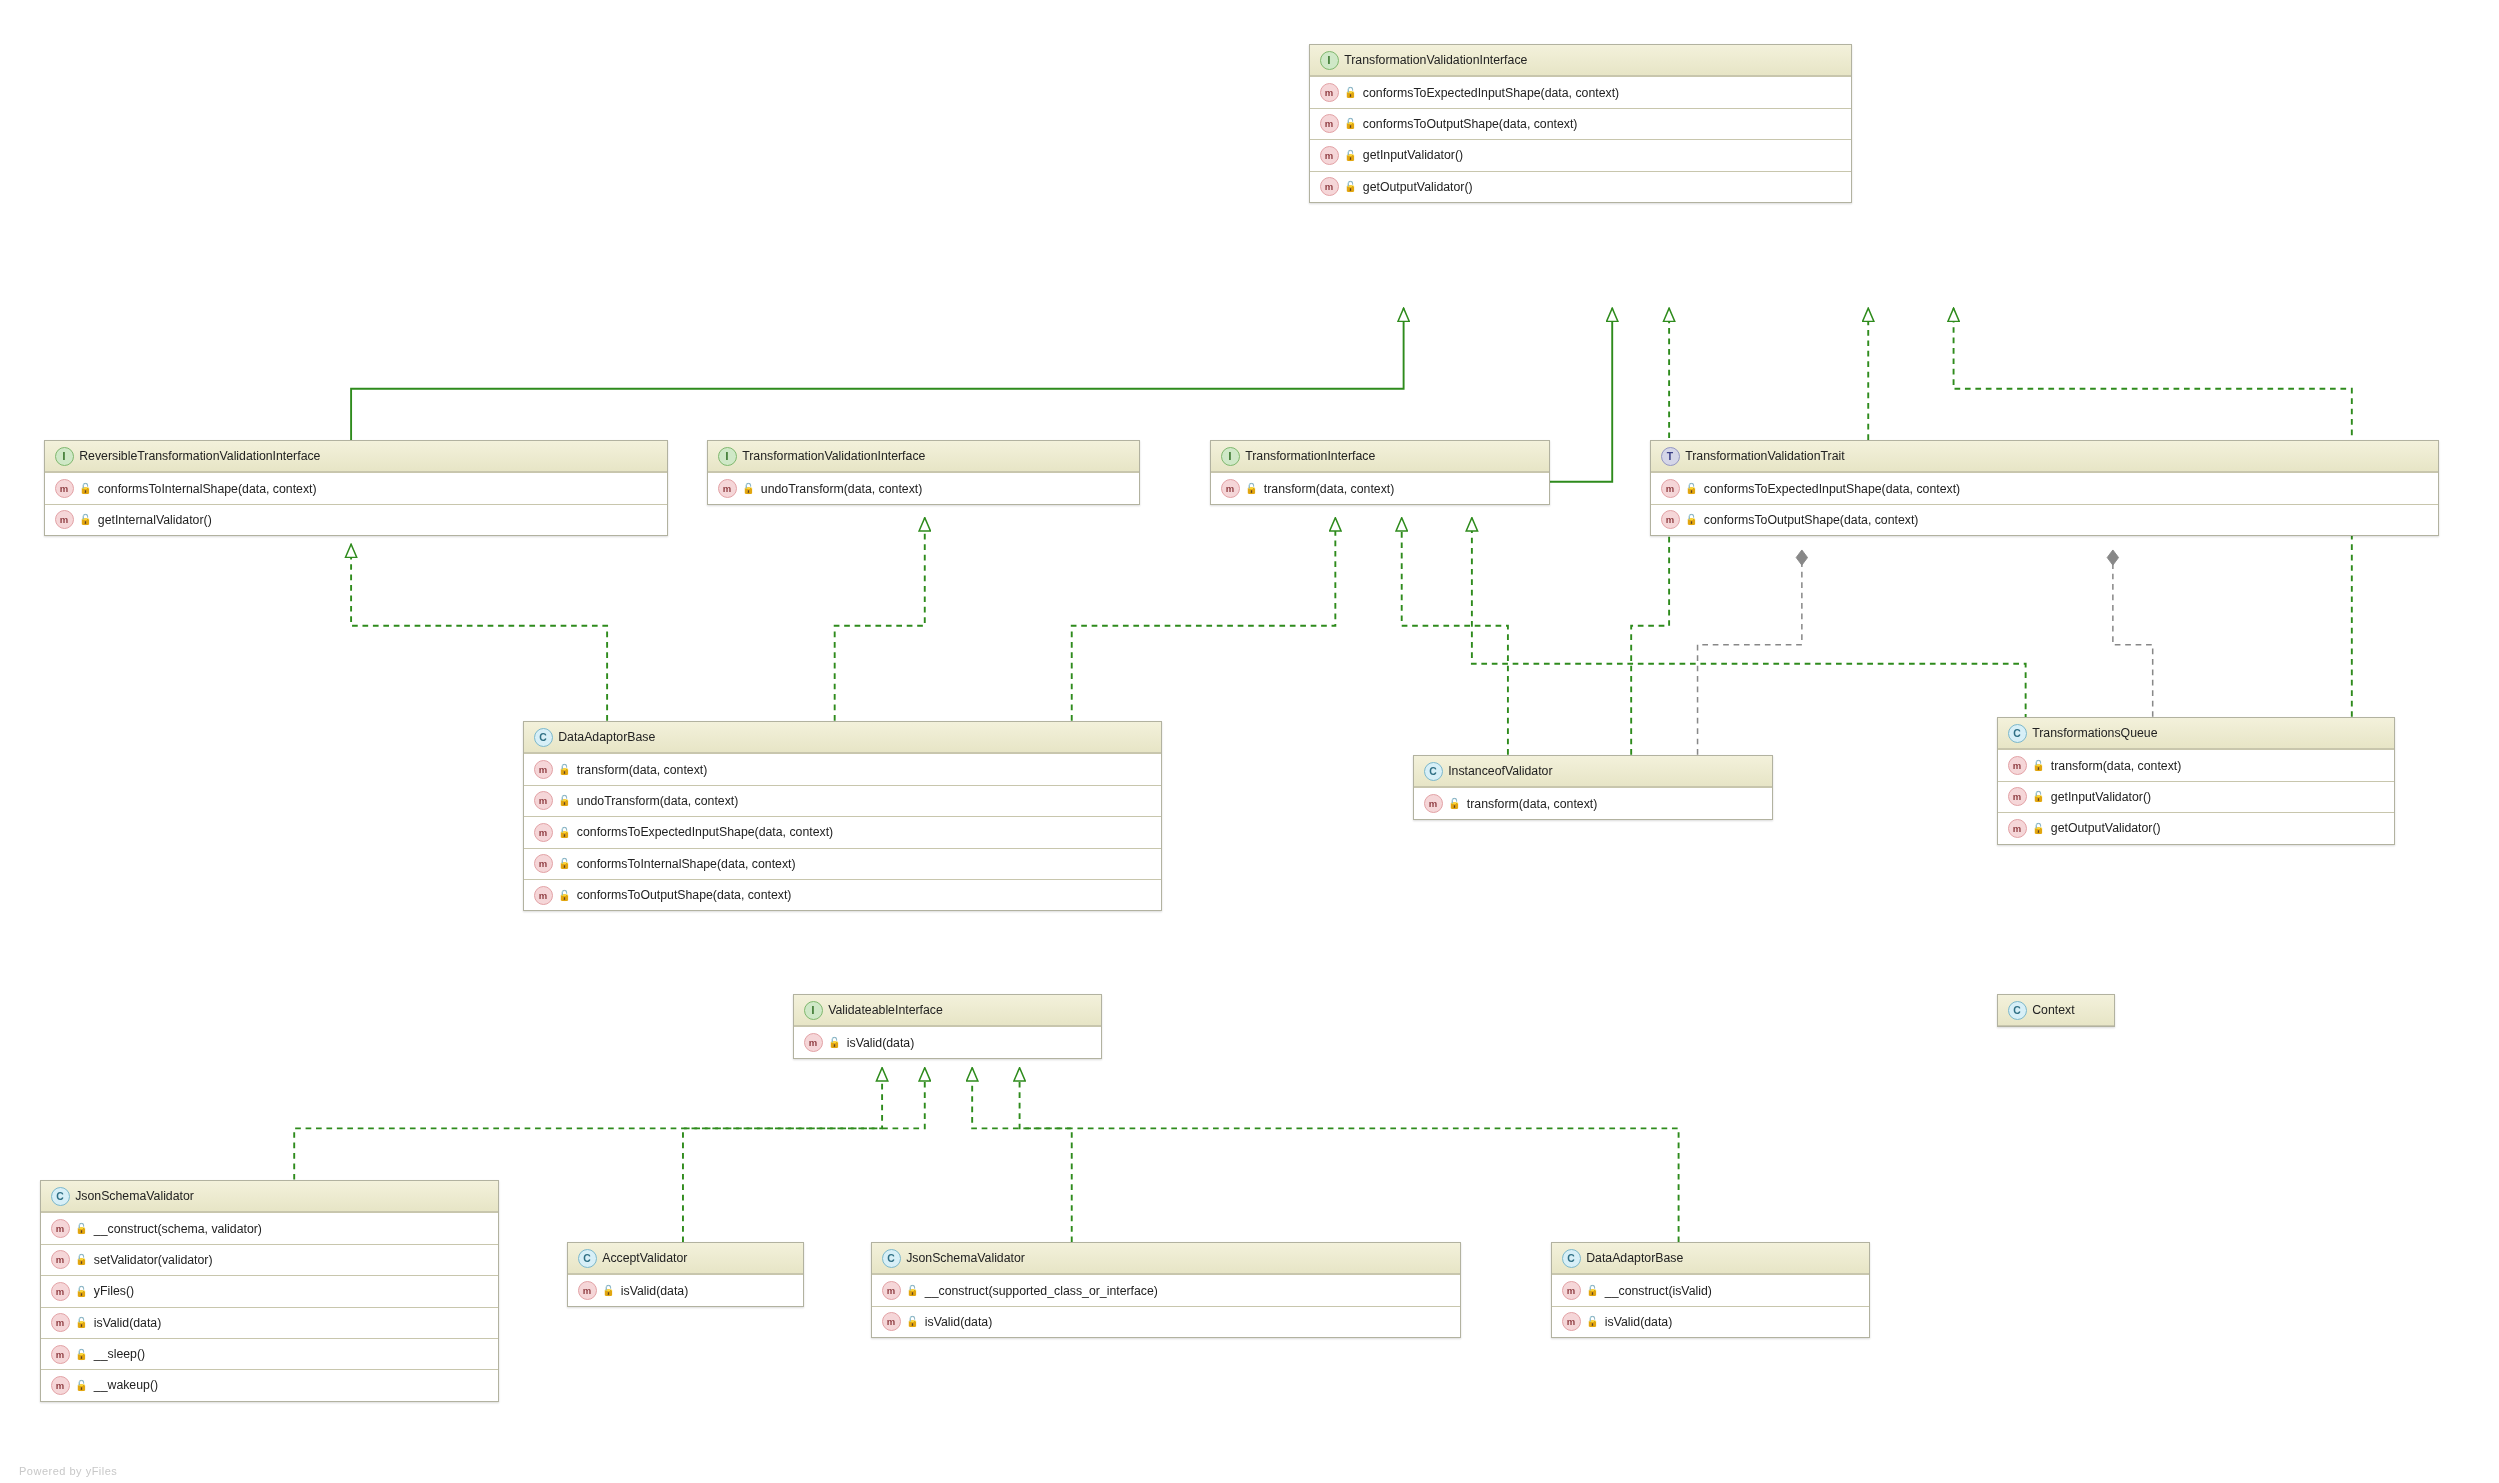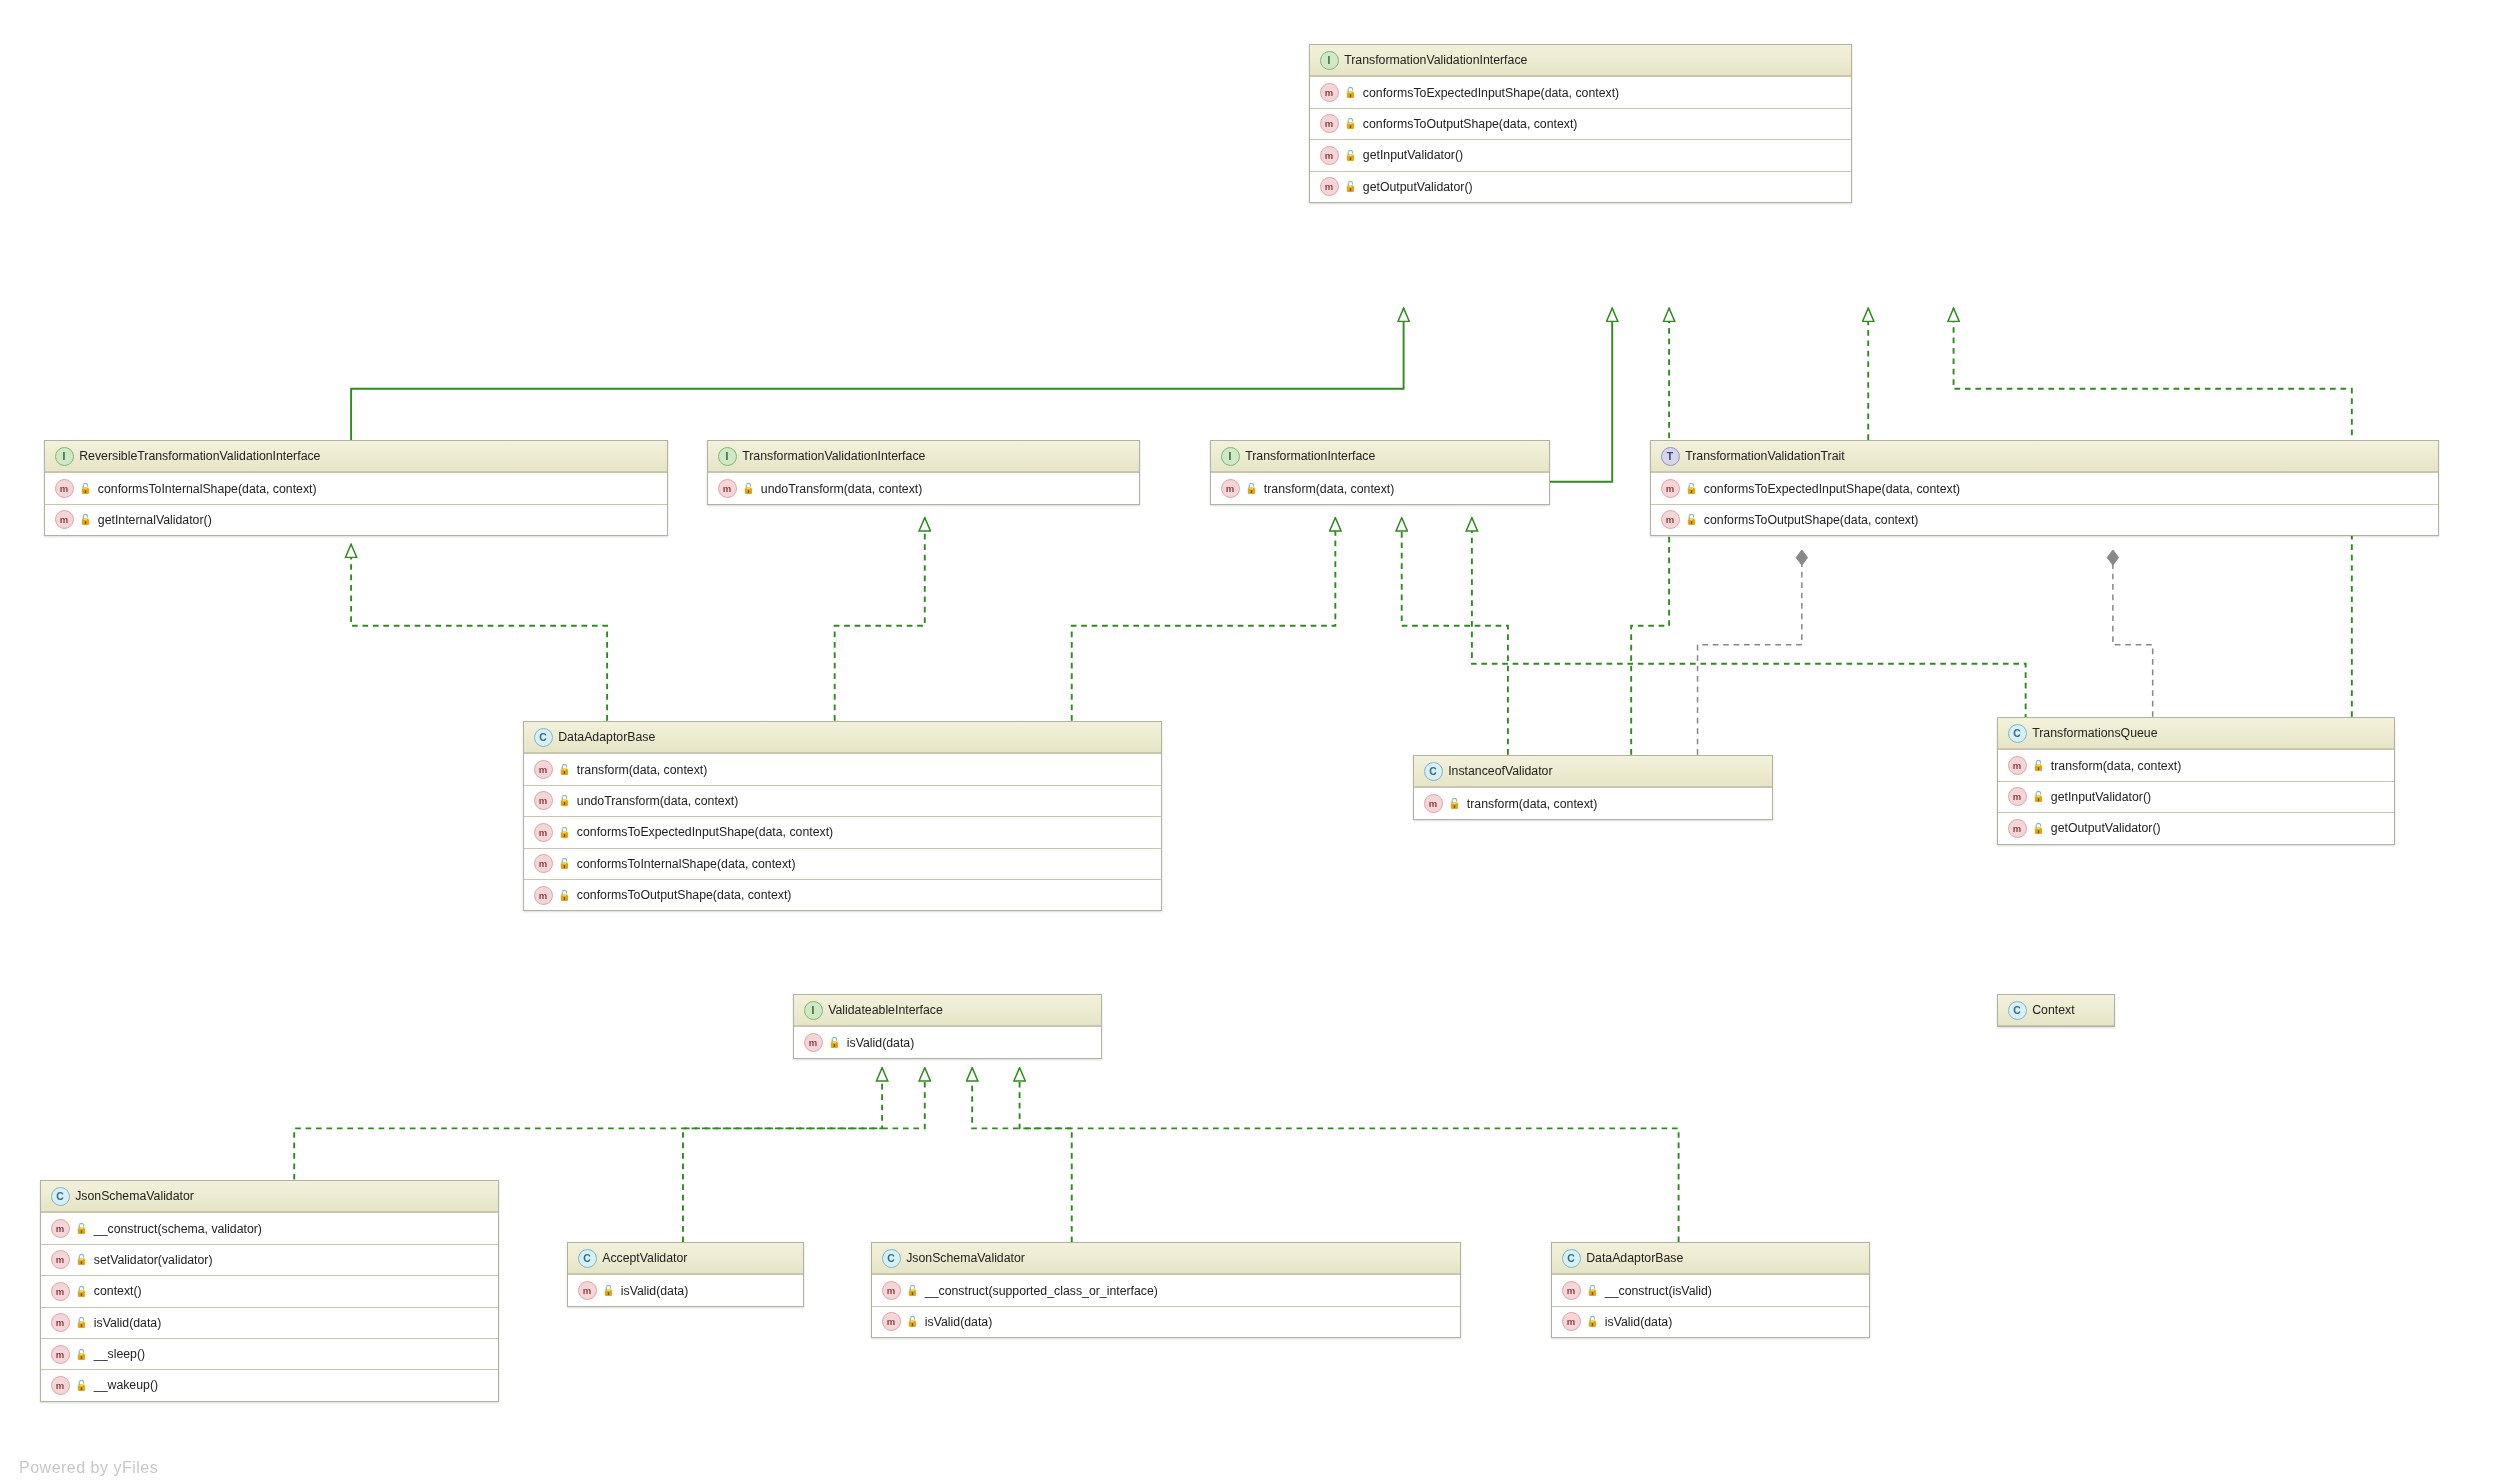--- a/index.html
+++ b/index.html
@@ -61,21 +61,21 @@
   .lock {
     color: #8fae6c;
     font-size: 10.4px;
     flex: 0 0 auto;
   }
   .footer-text {
     position: absolute;
     left: 19px;
     bottom: 5.7px;
     color: #c8c8c8;
-    font-size: 16px;
+    font-size: 11px;
     letter-spacing: 0.5px;
   }
   svg.connectors {
     position: absolute;
     top: 0; left: 0;
     width: 2500px;
     height: 1483px;
     pointer-events: none;
   }
 </style>
@@ -327,21 +327,21 @@
           <span>__construct(schema, validator)</span>
         </div>
     <div class="uml-row">
           <span class="type-badge type-m">m</span>
           <span class="lock">🔓</span>
           <span>setValidator(validator)</span>
         </div>
     <div class="uml-row">
           <span class="type-badge type-m">m</span>
           <span class="lock">🔓</span>
-          <span>context()</span>
+          <span>yFiles()</span>
         </div>
     <div class="uml-row">
           <span class="type-badge type-m">m</span>
           <span class="lock">🔓</span>
           <span>isValid(data)</span>
         </div>
     <div class="uml-row">
           <span class="type-badge type-m">m</span>
           <span class="lock">🔓</span>
           <span>__sleep()</span>

